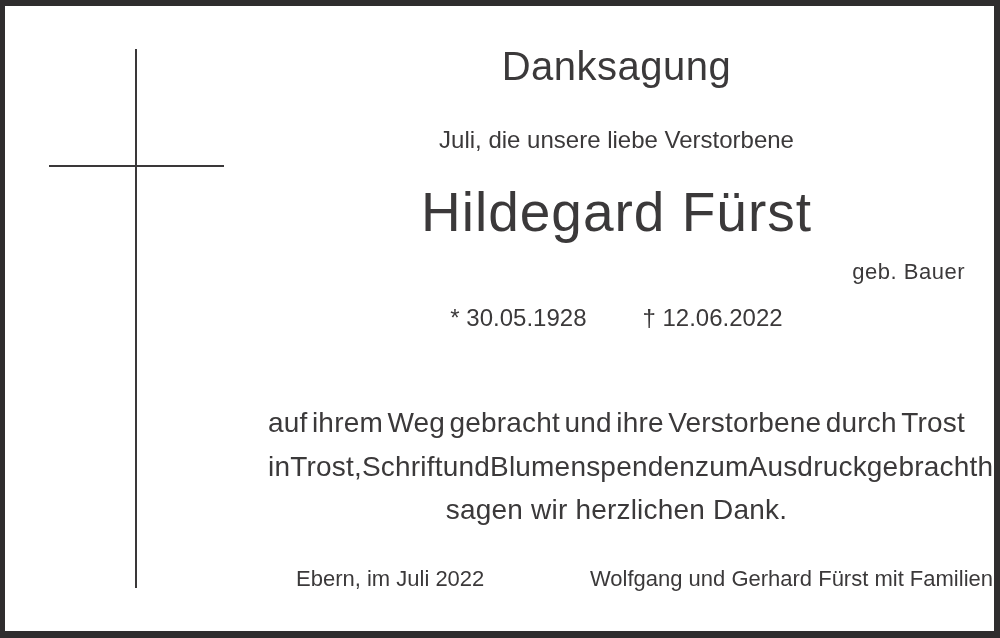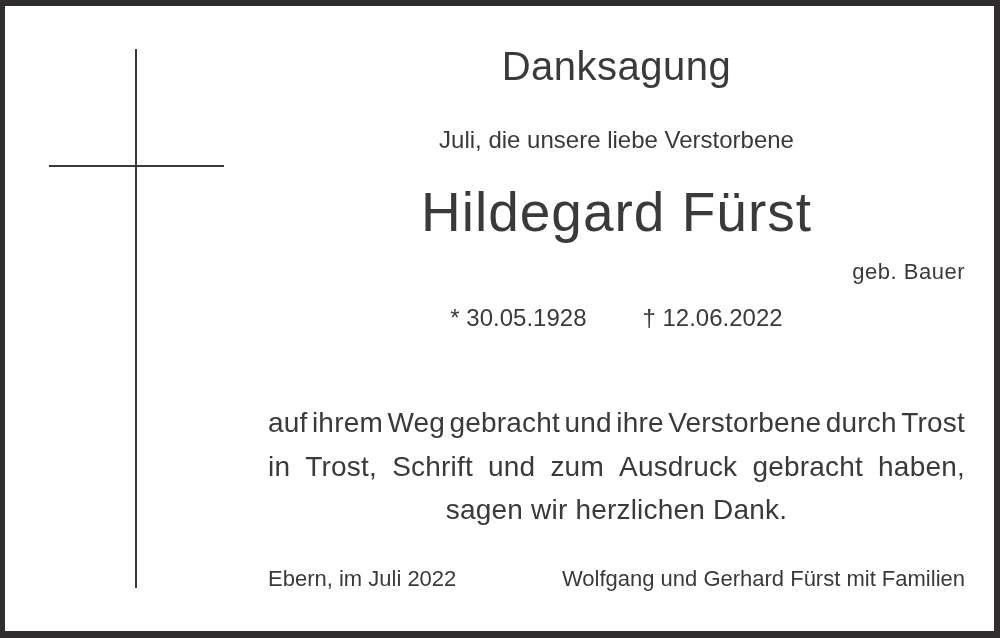--- a/index.html
+++ b/index.html
@@ -28,21 +28,21 @@
   .maiden {top:255px; font-size:22px; line-height:1; letter-spacing:.5px;text-align:right;}
 
   .dates  {top:300px; font-size:24px; line-height:1;
            display:flex; justify-content:center; gap:56px; text-align:center;}
 
   .bodytext{top:395px; font-size:28px; line-height:43.5px; text-align:center; letter-spacing:.2px;}
   .jline{display:flex; justify-content:space-between;}
   .bline{white-space:nowrap;}
 
   .footer {top:562px; font-size:22px; line-height:1;
-           display:flex; justify-content:space-between; text-align:center;}
+           display:flex; justify-content:space-between; text-align:center;margin-left:28px;}
 </style>
 </head>
 <body>
 
 <div class="card">
 
   <div class="cross">
     <div class="v"></div>
     <div class="h"></div>
   </div>
@@ -70,20 +70,21 @@
         <span>ihre</span>
         <span>Verstorbene</span>
         <span>durch</span>
         <span>Trost</span>
       </div>
     <div class="bline jline">
         <span>in</span>
         <span>Trost,</span>
         <span>Schrift</span>
         <span>und</span>
+        <span>Blumenspenden</span>
         <span>zum</span>
         <span>Ausdruck</span>
         <span>gebracht</span>
         <span>haben,</span>
       </div>
     <div class="bline">sagen wir herzlichen Dank.</div>
   </div>
 
   <div class="col footer">
     <span>Ebern, im Juli 2022</span>

